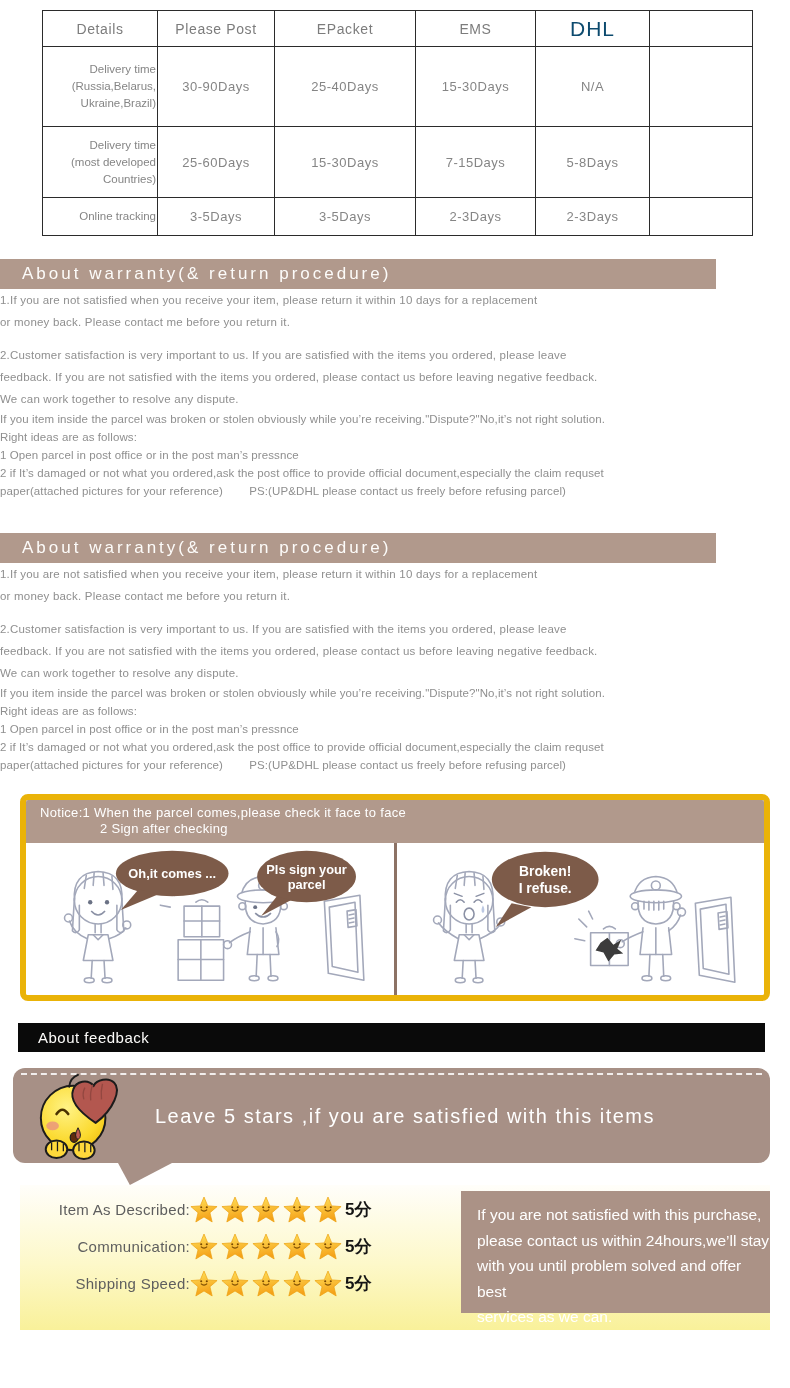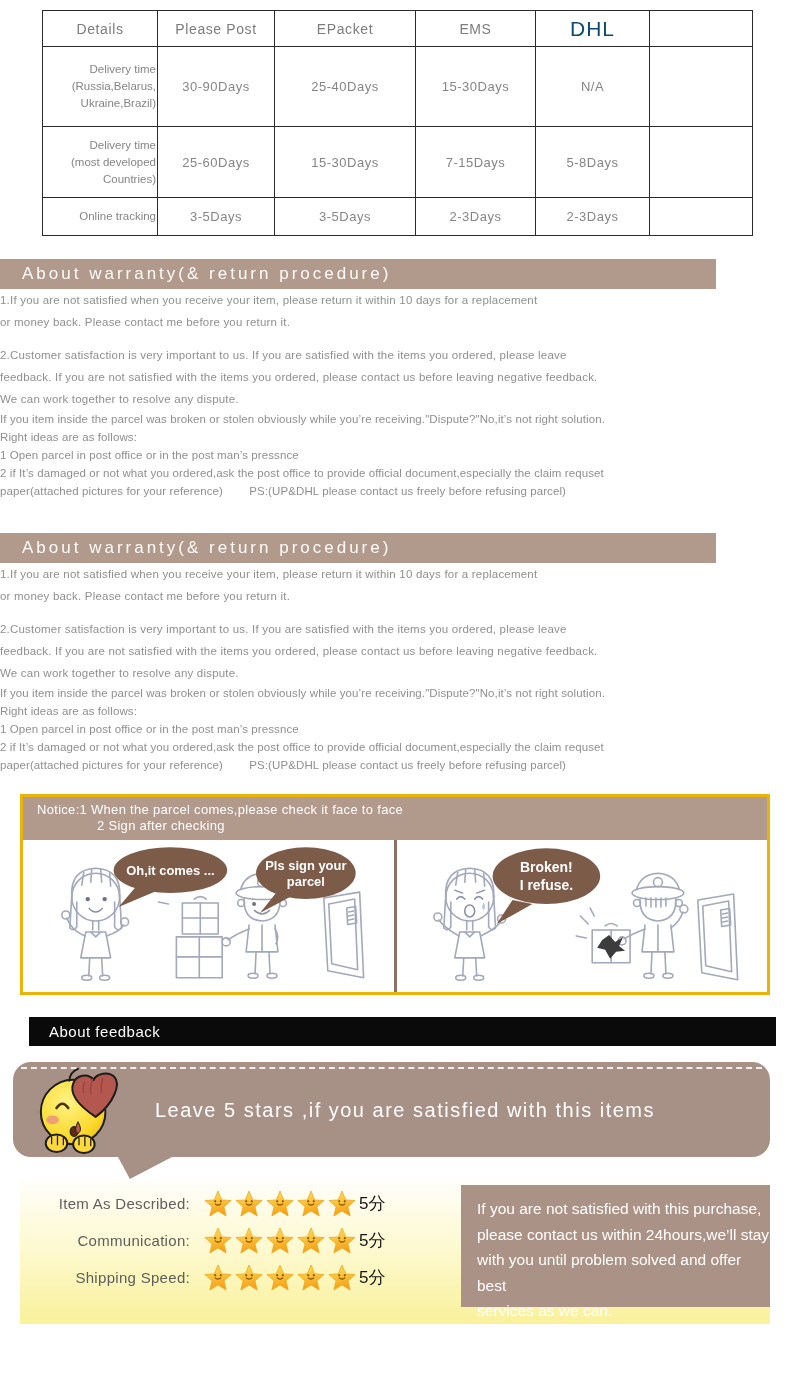--- a/index.html
+++ b/index.html
@@ -13,56 +13,56 @@
   .ship-table tr.r2{height:71px}
   .ship-table tr.r3{height:38px}
   .ship-table th{font-size:14px;letter-spacing:.6px;color:#7c7c7c}
   .ship-table th.dhl{font-size:21px;color:#0c4a6e;letter-spacing:1px}
   .ship-table td.rowlabel{text-align:right;padding-left:6px;font-size:11.5px;line-height:17px;white-space:pre-line}
   .ship-table td.val{font-size:13px;letter-spacing:.5px}
 
   
   .bar{box-sizing:border-box;color:#fdfcfa;white-space:nowrap;overflow:hidden}
   .bar.taupe{width:716px;height:30px;line-height:30px;background:#b1998c;font-size:17px;letter-spacing:3px;padding-left:22px}
-  .bar.black{width:747px;height:29px;line-height:29px;background:#0a0a0a;font-size:15px;letter-spacing:.5px;padding-left:20px;margin-left:29px}
+  .bar.black{width:747px;height:29px;line-height:29px;background:#0a0a0a;font-size:15px;letter-spacing:.5px;padding-left:20px;margin-left:18px}
   .mt23{margin-top:23px}.mt33{margin-top:33px}.mt22{margin-top:22px}
 
   
   .paras p{margin:0;color:#8f8f8f;white-space:pre-line}
   .p-num{margin:20px 0 0 45px;font-size:11.5px;line-height:22px;letter-spacing:.2px}
   .p-num.second{margin-top:11px}
   .p-wide{margin:19px 0 0 22px;font-size:11.5px;line-height:18px;letter-spacing:.1px}
 
   
-  .notice-box{box-sizing:border-box;margin:20px 20px 0;width:750px;border:3px solid #eab308;border-radius:0;overflow:hidden}
+  .notice-box{box-sizing:border-box;margin:20px 20px 0;width:750px;border:6px solid #eab308;border-radius:8px;overflow:hidden}
   .notice-head{background:#b1998c;color:#fff;font-size:13px;line-height:16px;padding:5px 0 6px 14px;letter-spacing:.3px}
   .notice-head .nl2{padding-left:60px}
   .panels{display:flex;background:#fff;height:152px}
   .panel{flex:1;position:relative;min-width:0}
   .panel.right{border-left:3px solid #8c7265}
   .panel svg{width:100%;height:100%;display:block}
   .btxt{font:bold 13px "Liberation Sans",sans-serif;fill:#fff}
   .btxt2{font:bold 14px "Liberation Sans",sans-serif;fill:#fff}
 
   
-  .banner{position:relative;margin:16px 0 0 13px;width:757px;height:95px;background:#a79086;border-radius:18px}
+  .banner{position:relative;margin:16px 0 0 13px;width:757px;height:95px;background:#a79086;border-radius:12px}
   .banner .dash{position:absolute;top:5px;left:8px;right:8px;border-top:2px dashed rgba(255,255,255,.85)}
   .emoji{position:absolute;left:16px;top:4px;width:100px;height:90px}
   .banner-text{position:absolute;left:142px;top:50%;transform:translateY(-50%);color:#fff;font-size:20px;letter-spacing:1.5px;white-space:nowrap}
   .tail{position:absolute;left:105px;bottom:-22px;width:54px;height:22px;background:#a79086;clip-path:polygon(0 0,100% 0,22% 100%)}
 
   
   .yellow{box-sizing:border-box;margin:22px 0 0 20px;width:750px;height:145px;display:flex;
           background:linear-gradient(180deg,#fffefa 0%,#fdf8c9 55%,#f9f19a 100%)}
   .ratings{width:378px;padding-top:6px}
   .rrow{display:flex;align-items:center;height:37px}
-  .rlabel{width:170px;text-align:right;font-size:15px;color:#5e5e5e;margin-right:14px;letter-spacing:.3px;white-space:nowrap}
+  .rlabel{width:170px;text-align:right;font-size:15px;color:#5e5e5e;letter-spacing:.3px;white-space:nowrap}
   .stars{display:flex;gap:3px}
   .star{width:28px;height:27px}
-  .score{font-size:17px;color:#141414;margin-left:3px;font-weight:normal;white-space:nowrap}
+  .score{font-size:17px;color:#141414;margin-left:3px;font-weight:bold;white-space:nowrap}
   .note{box-sizing:border-box;margin-left:auto;margin-top:6px;width:309px;height:122px;background:#ab9286;
         color:#fff;font-size:15.5px;line-height:25.5px;padding:11px 0 0 16px;white-space:pre-line}
   .bottom-space{height:35px}
   .defs-holder{position:absolute;width:0;height:0;overflow:hidden}
 </style>
 </head>
 <body>
 
 <svg class="defs-holder" aria-hidden="true">
   <defs>

